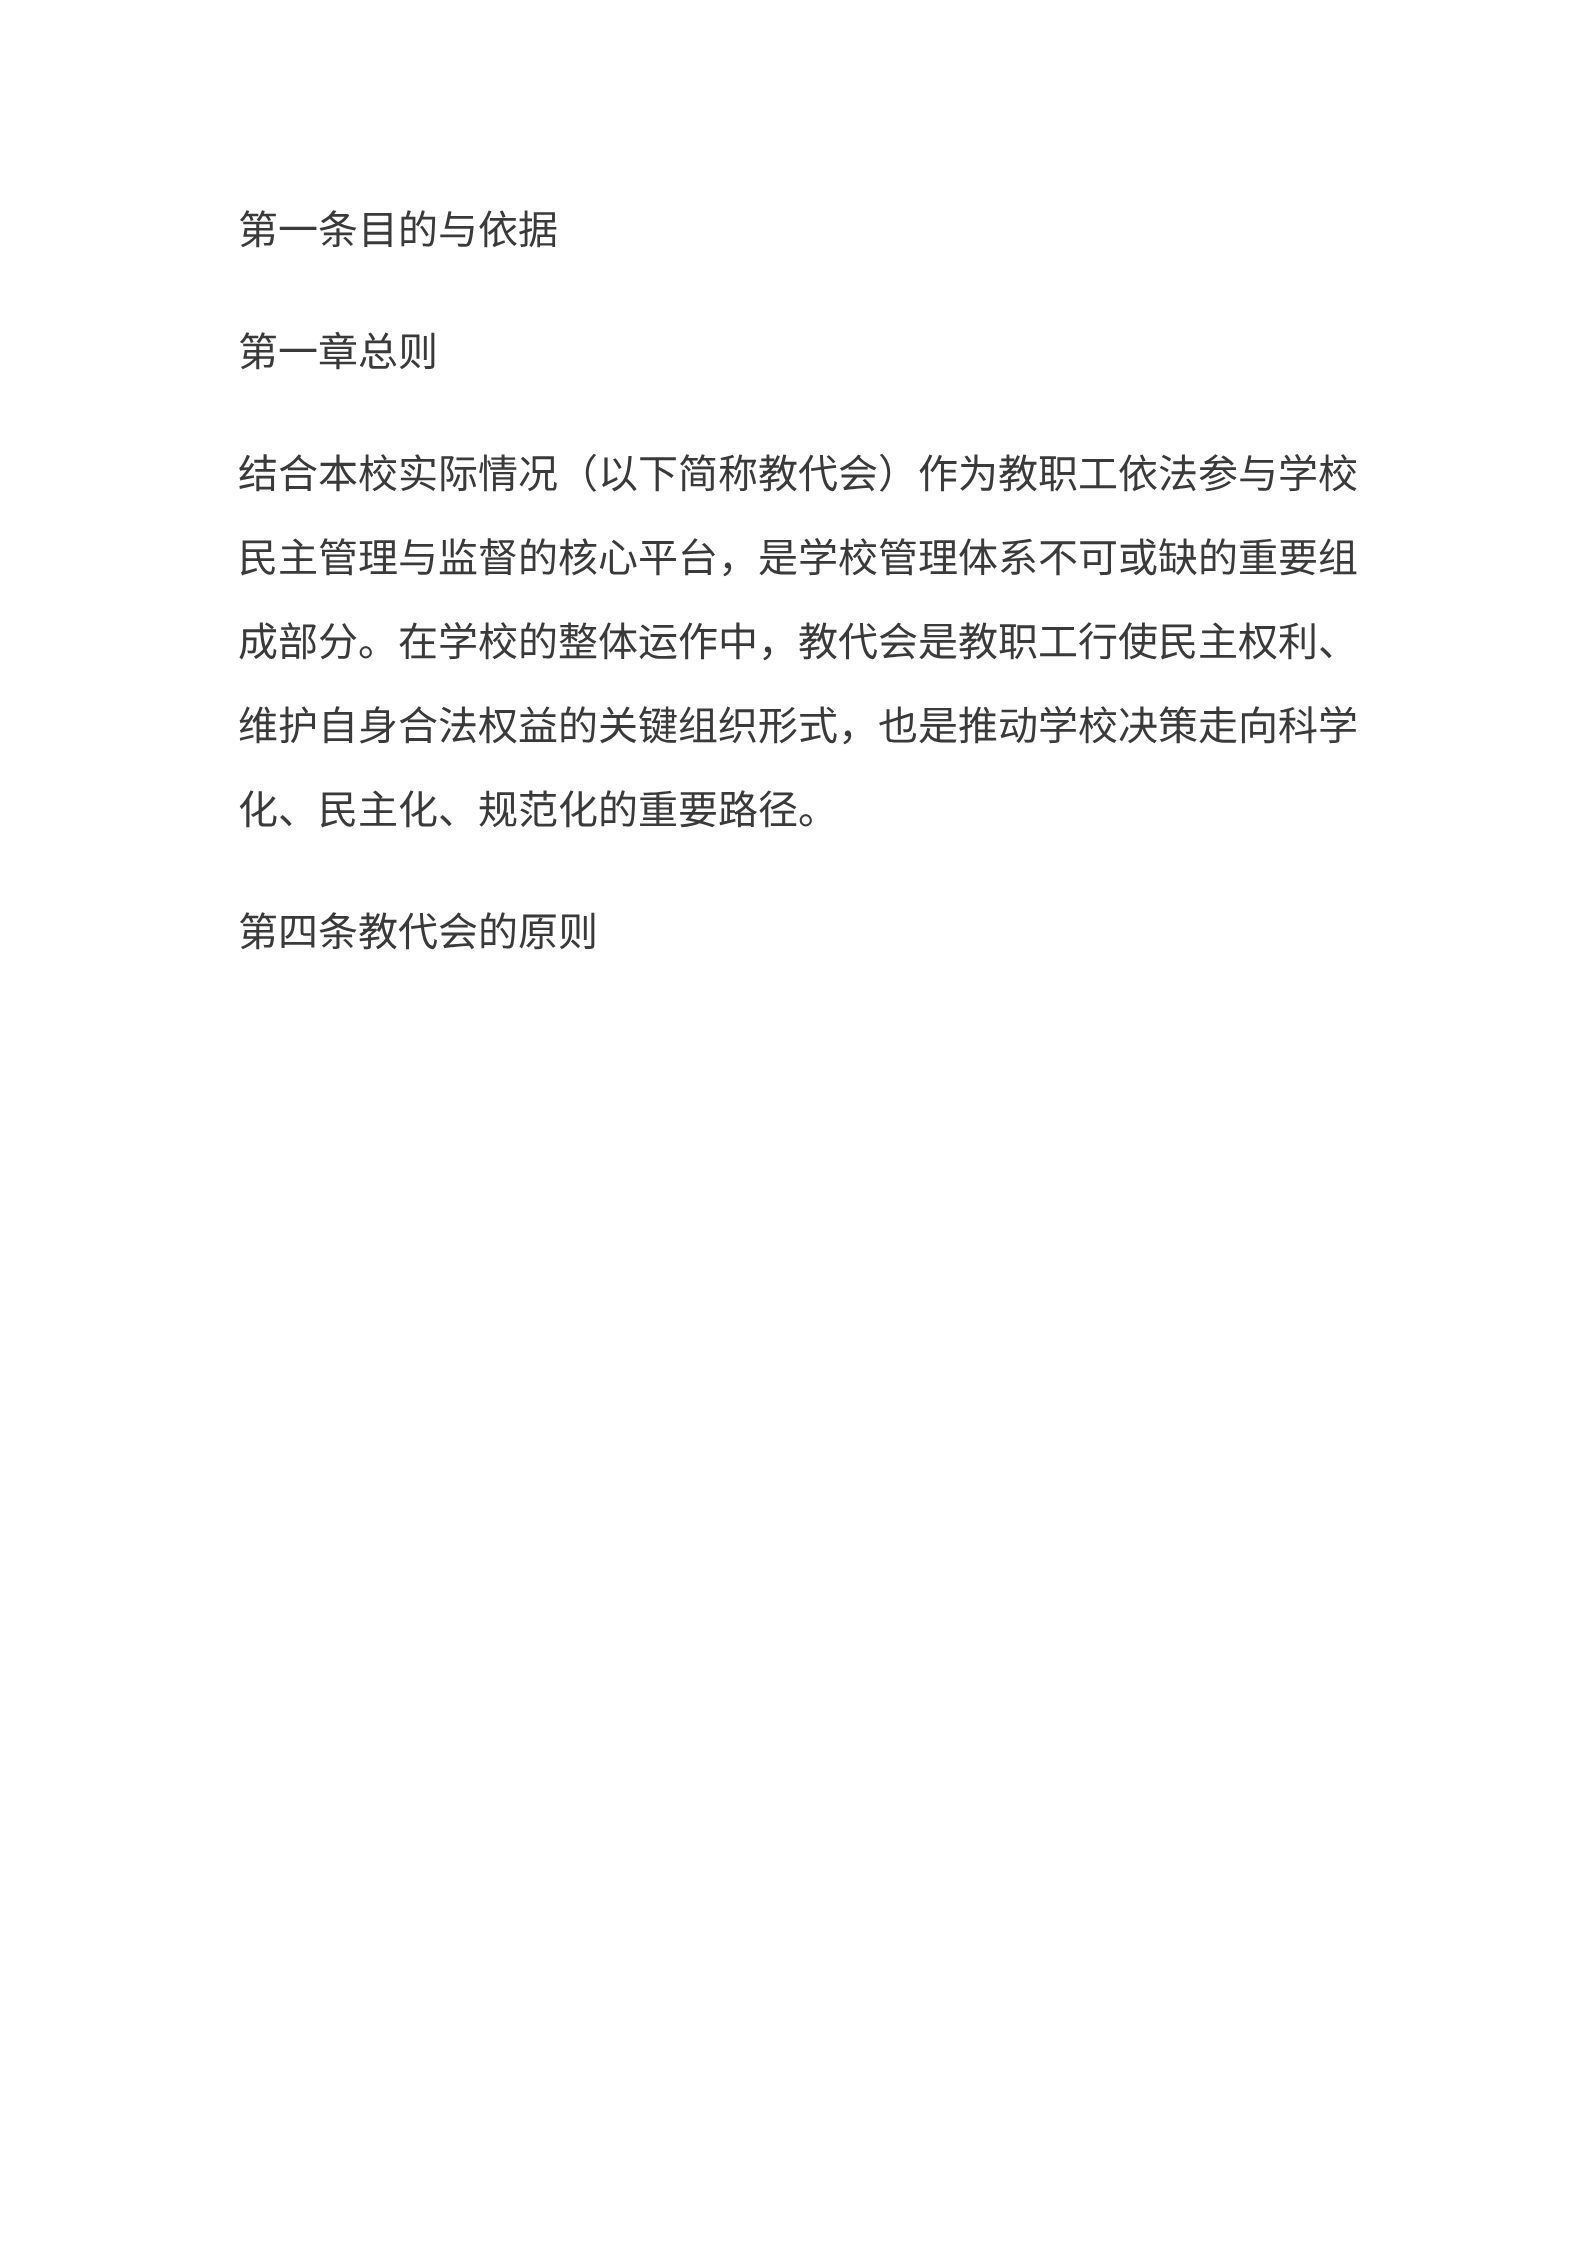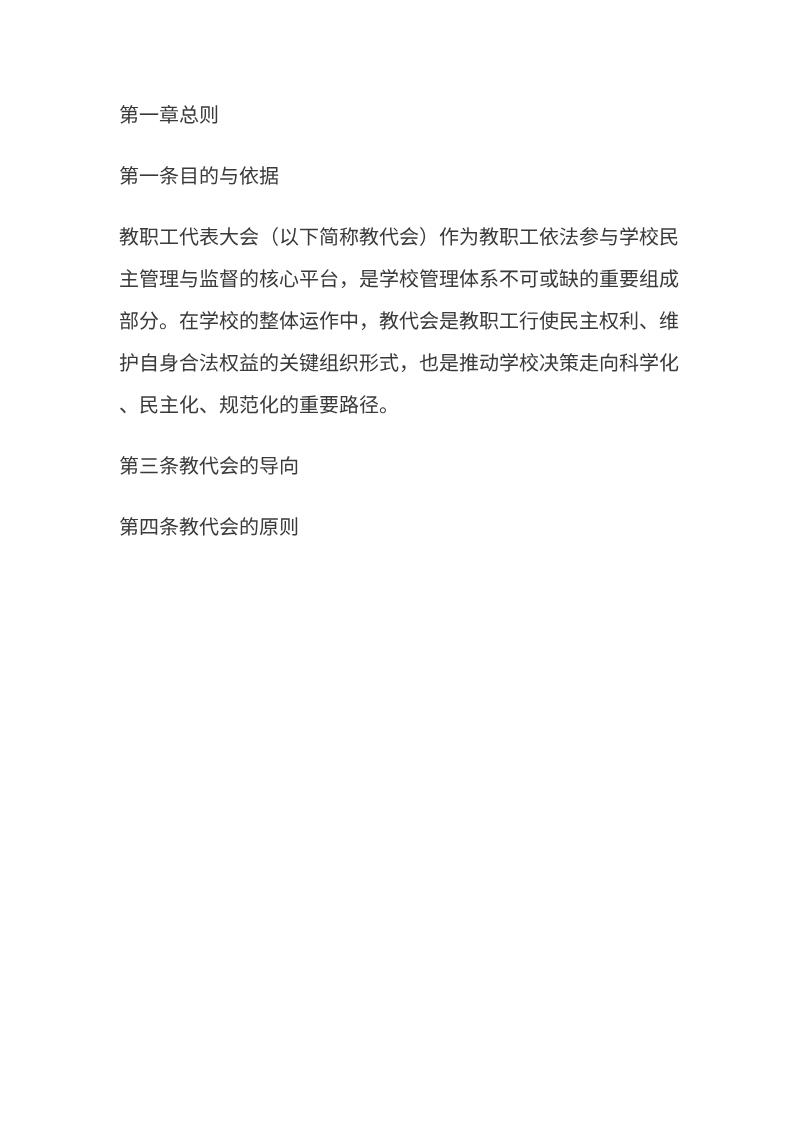--- a/index.html
+++ b/index.html
@@ -41,19 +41,18 @@
   }
   .content .heading {
     text-align: left;
   }
 </style>
 </head>
 <body>
 
 <div class="page">
   <div class="content" id="doc-content">
+      <h2 class="heading">第一条目的与依据</h2>
       <h2 class="heading">第一章总则</h2>
-      <h2 class="heading">第一条目的与依据</h2>
-      <p class="para">教职工代表大会（以下简称教代会）作为教职工依法参与学校民主管理与监督的核心平台，是学校管理体系不可或缺的重要组成部分。在学校的整体运作中，教代会是教职工行使民主权利、维护自身合法权益的关键组织形式，也是推动学校决策走向科学化、民主化、规范化的重要路径。</p>
-      <h2 class="heading">第三条教代会的导向</h2>
+      <p class="para">结合本校实际情况（以下简称教代会）作为教职工依法参与学校民主管理与监督的核心平台，是学校管理体系不可或缺的重要组成部分。在学校的整体运作中，教代会是教职工行使民主权利、维护自身合法权益的关键组织形式，也是推动学校决策走向科学化、民主化、规范化的重要路径。</p>
       <h2 class="heading">第四条教代会的原则</h2>
     </div>
 </div>
 
 </body></html>

